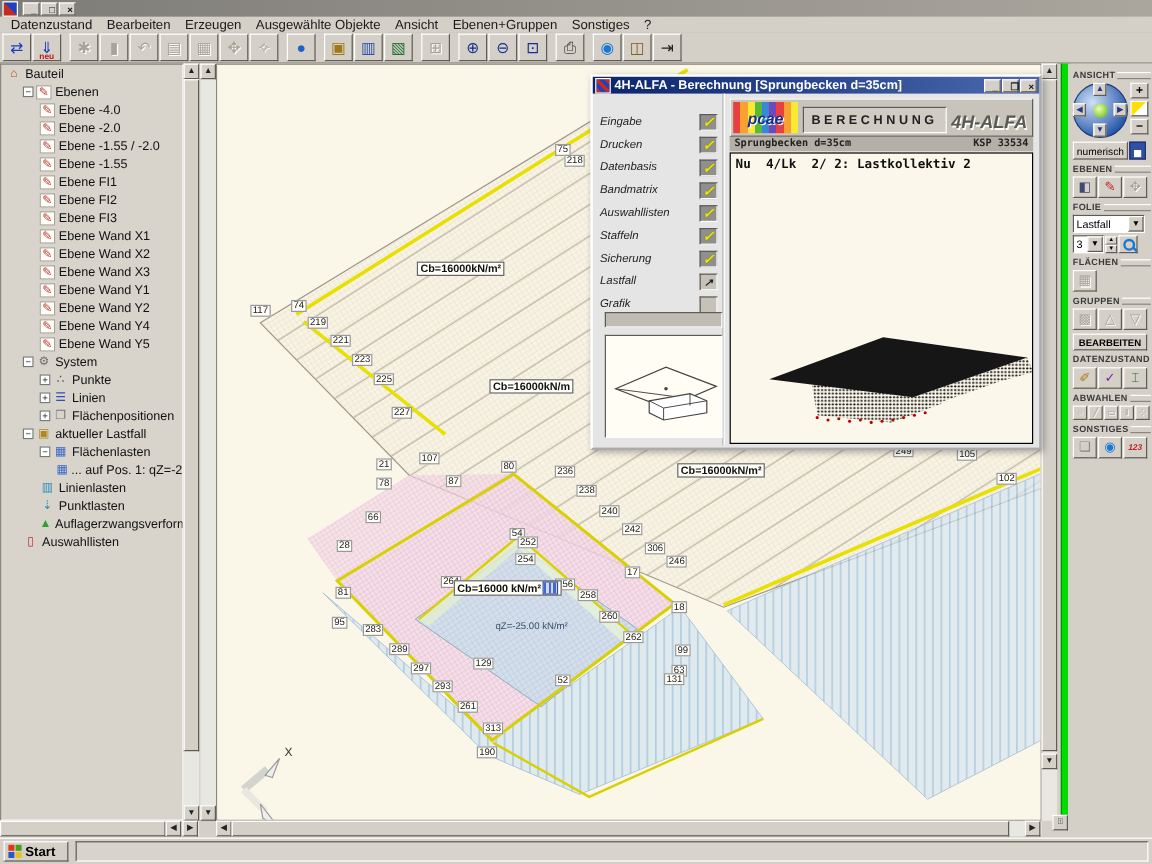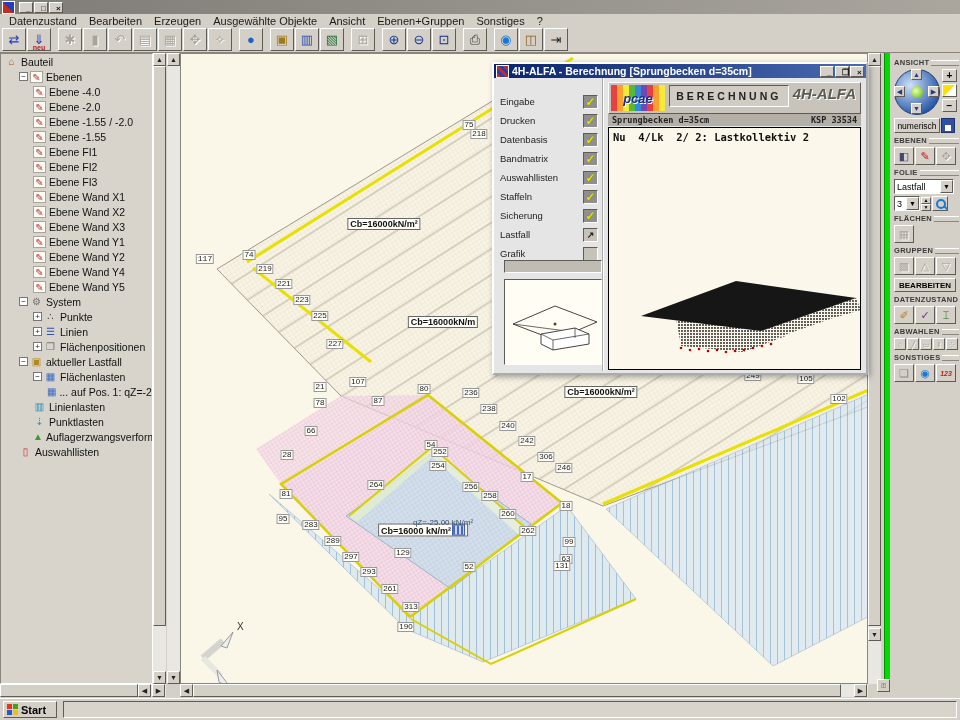--- a/index.html
+++ b/index.html
@@ -61,30 +61,30 @@
   .magbtn{width:16px;height:15px;background:#d4d0c8;border:1px solid;border-color:#fff #5f5b55 #5f5b55 #fff;position:relative;box-sizing:border-box;}
   .mag{position:absolute;left:3px;top:2px;width:6px;height:6px;border:2px solid #1878d8;border-radius:50%;}
   .mag::after{content:"";position:absolute;left:6px;top:6px;width:4px;height:2px;background:#1878d8;transform:rotate(45deg);}
   .bearb{width:62px;height:14px;font-size:8px;font-weight:bold;background:#d4d0c8;border:1px solid;border-color:#fff #5f5b55 #5f5b55 #fff;padding:0;box-sizing:border-box;}
   
   .dialog{position:absolute;left:492px;top:62px;width:376px;height:313px;background:#e5e5e5;border:2px outset #fff;box-sizing:border-box;box-shadow:2px 2px 6px rgba(0,0,0,.35);}
   .dtitle{height:14px;background:linear-gradient(90deg,#0a246a,#4a6ab0);display:flex;align-items:center;padding:0 2px;}
   .dtitle .appicon{width:11px;height:11px;margin-right:3px;border:1px solid #fff;background:repeating-linear-gradient(45deg,#c42c20 0 3px,#2040c0 3px 6px);}
   .dtitle .ttext{color:#fff;font-weight:bold;font-size:10.5px;flex:1;white-space:nowrap;}
   .dbody{position:relative;display:flex;height:293px;}
-  .steps{width:110px;padding:14px 4px 0 6px;box-sizing:border-box;border-right:2px groove #fff;}
+  .steps{width:110px;padding:14px 4px 0 6px;box-sizing:border-box;border-right:2px groove #fff;font-style:italic;}
   .steprow{display:flex;align-items:center;height:19px;}
   .steprow .sl{font-size:9.5px;color:#222;flex:1;}
   .stbox{width:15px;height:14px;box-sizing:border-box;border:1px solid;border-color:#5f5b55 #fff #fff #5f5b55;background:#8f8f8f;font-size:12px;line-height:12px;text-align:center;font-weight:bold;color:#e8e400;text-shadow:0 0 1px #6a7000;}
   .stbox.pend{background:#c6c2ba;}
   .stbox.act{background:#c6c2ba;color:#222;font-size:9px;text-shadow:none;}
   .progress{margin-top:7px;width:96px;height:11px;border:1px solid;border-color:#5f5b55 #fff #fff #5f5b55;background:#c0bcb4;}
   .preview{margin-top:6px;width:96px;height:84px;background:#fffdf4;border:1px solid;border-color:#5f5b55 #fff #fff #5f5b55;}
   .dcontent{flex:1;padding:4px 5px 0 4px;box-sizing:border-box;}
-  .dheader{display:flex;align-items:flex-start;gap:4px;height:32px;background:#c8c4bc;border:1px solid;border-color:#fff #5f5b55 #5f5b55 #fff;padding:2px;box-sizing:border-box;}
+  .dheader{display:flex;align-items:flex-end;gap:4px;height:32px;background:#c8c4bc;border:1px solid;border-color:#fff #5f5b55 #5f5b55 #fff;padding:2px;box-sizing:border-box;}
   .pcae{width:54px;height:26px;background:repeating-linear-gradient(90deg,#e84040 0 6px,#f8a030 6px 12px,#f8e838 12px 18px,#58b838 18px 24px,#3888d8 24px 30px,#7048b8 30px 36px);display:flex;align-items:center;justify-content:center;font-weight:bold;font-style:italic;font-size:13px;color:#1a2f8a;text-shadow:1px 1px 0 #fff;}
   .berech{flex:1;text-align:center;font-size:10.5px;font-weight:bold;letter-spacing:3px;color:#222;background:#d0ccc4;border:1px solid;border-color:#5f5b55 #fff #fff #5f5b55;padding:4px 0;}
   .alfalogo{font-size:15px;font-weight:bold;font-style:italic;color:#5a5a52;text-shadow:1px 1px 0 #fff;white-space:nowrap;padding-right:2px;}
   .dsub{display:flex;height:12px;background:#b4b0a8;align-items:center;font-family:"DejaVu Sans Mono",monospace;font-size:8.5px;font-weight:bold;color:#222;padding:0 4px;}
   .dsub .ksp{margin-left:auto;}
   .dcanvas{position:relative;margin-top:1px;height:243px;background:#fbf7ea;border:1px solid #000;box-sizing:border-box;overflow:hidden;}
   .dstatus{position:absolute;left:4px;top:3px;font-family:"DejaVu Sans Mono",monospace;font-size:10.5px;font-weight:bold;color:#111;white-space:pre;}
   
   .taskbar{position:absolute;left:0;top:698px;width:960px;height:22px;background:#d4d0c8;border-top:1px solid #fff;box-sizing:border-box;display:flex;align-items:center;padding:0 3px;}
   .startbtn{display:flex;align-items:center;gap:3px;width:54px;height:17px;background:#d4d0c8;border:1px solid;border-color:#fff #5f5b55 #5f5b55 #fff;font-size:11px;font-weight:bold;padding:0 3px;box-sizing:border-box;}
@@ -329,21 +329,21 @@
         <path d="M22,604 L42,587" stroke="#e8e8e0" stroke-width="6"></path>
         <path d="M22,604 L42,587" stroke="#999" stroke-width="7" fill="none" opacity="0.25"></path>
         <polygon points="40,592 52,578 46,594" fill="#eee" stroke="#999" stroke-width="1"></polygon>
         <path d="M22,604 L40,622" stroke="#e8e8e0" stroke-width="6"></path>
         <polygon points="36,616 50,634 38,628" fill="#eee" stroke="#999" stroke-width="1"></polygon>
         <text class="axt" x="56" y="576">X</text>
         <text class="axt" x="48" y="648">Y</text>
       </g>
     </svg>
     <div id="labels" style="position:absolute;left:0;top:0;width:688px;height:631px;">
-        <div class="nl" style="left: 24px; top: 205px; font-family: Liberation Mono, monospace;">117</div>
+        <div class="nl" style="left: 36px; top: 205px;">117</div>
         <div class="nl" style="left: 68px; top: 201px;">74</div>
         <div class="nl" style="left: 84px; top: 215px;">219</div>
         <div class="nl" style="left: 103px; top: 230px;">221</div>
         <div class="nl" style="left: 121px; top: 246px;">223</div>
         <div class="nl" style="left: 139px; top: 262px;">225</div>
         <div class="nl" style="left: 154px; top: 290px;">227</div>
         <div class="nl" style="left: 288px; top: 71px;">75</div>
         <div class="nl" style="left: 298px; top: 80px;">218</div>
         <div class="nl" style="left: 139px; top: 333px;">21</div>
         <div class="nl" style="left: 177px; top: 328px;">107</div>
@@ -387,21 +387,21 @@
         <div class="nl" style="left: 572px; top: 322px;">249</div>
         <div class="cbl" style="left: 203px; top: 170px;">
           <span>Cb=16000kN/m²</span>
         </div>
         <div class="cbl" style="left: 262px; top: 268px;">
           <span>Cb=16000kN/m</span>
         </div>
         <div class="cbl" style="left: 420px; top: 338px;">
           <span>Cb=16000kN/m²</span>
         </div>
-        <div class="cbl" style="left: 242px; top: 476px;">
+        <div class="cbl" style="left: 242px; top: 436px;">
           <span>Cb=16000 kN/m²</span>
           <span class="ldico"></span>
         </div>
         <div class="qzl" style="left: 262px; top: 468px;">qZ=-25.00 kN/m²</div>
       </div>
   </div>
 
   <div class="sb" style="left:868px;top:53px;width:13px;height:631px;">
     <button class="sbtn" style="left:0;top:0;">▲</button>
     <div class="thumb" style="left:0;top:13px;width:13px;height:560px;"></div>

